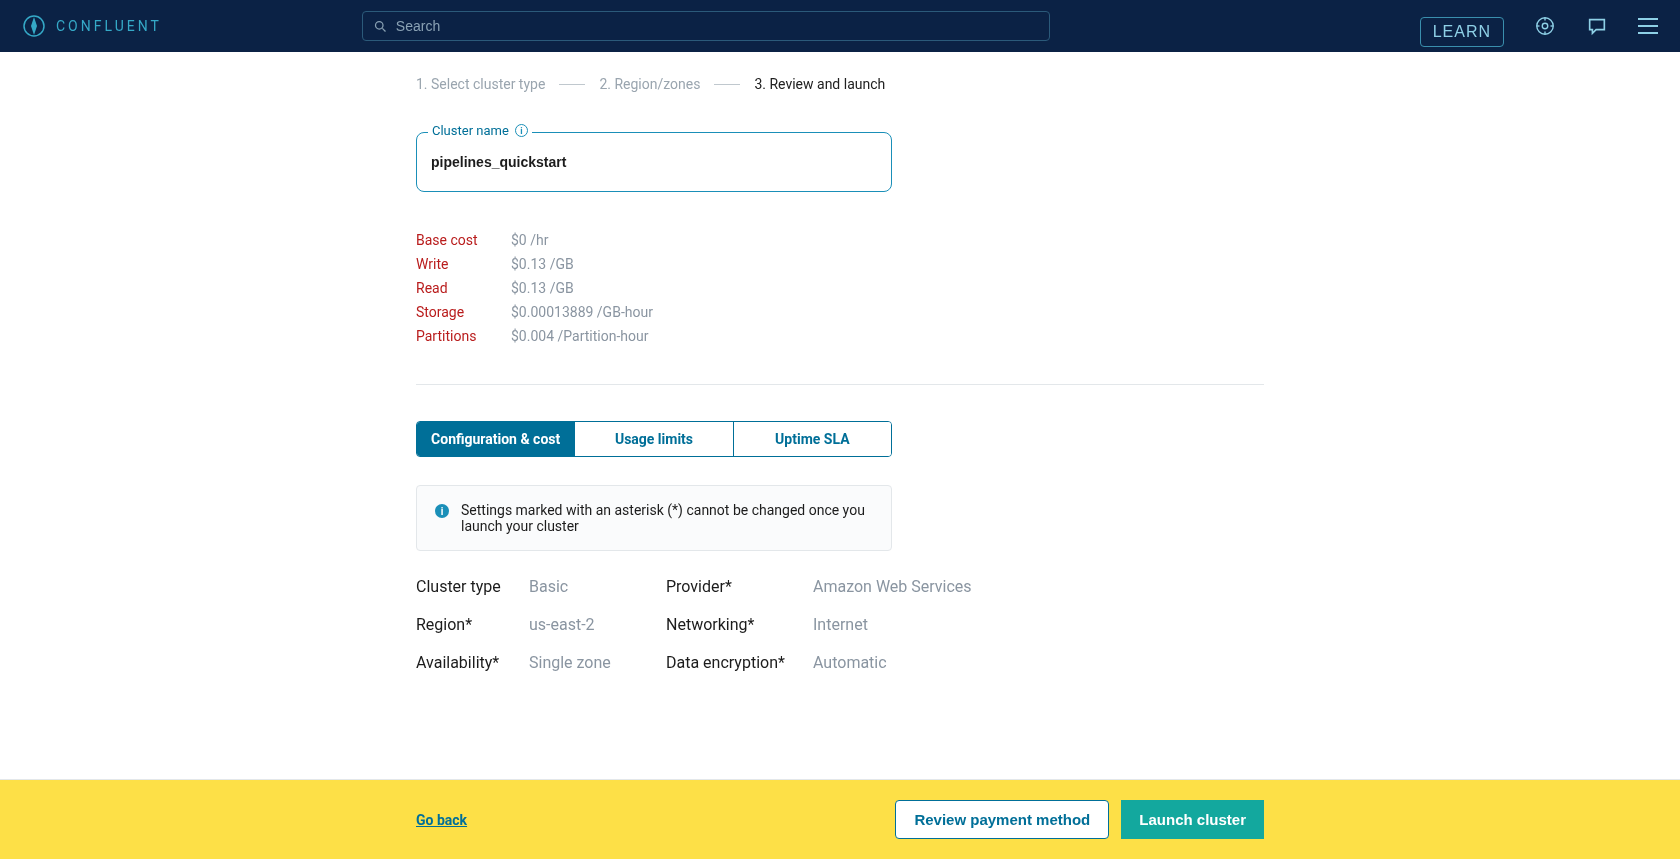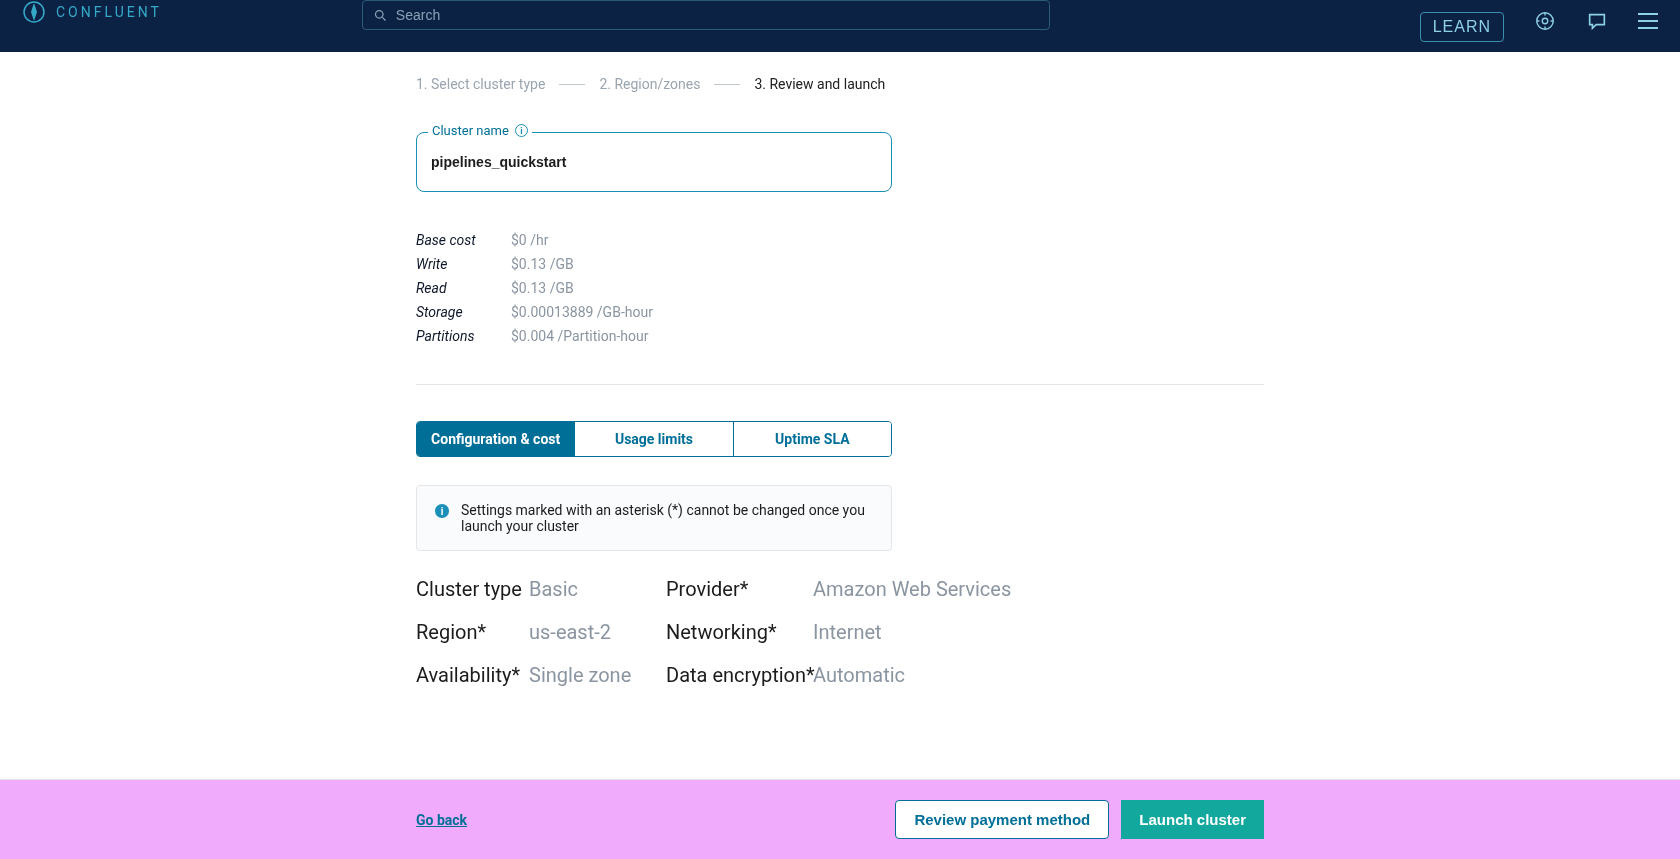--- a/index.html
+++ b/index.html
@@ -1,20 +1,20 @@
 <!DOCTYPE html>
 <html><head>
 <meta charset="utf-8">
 <style>
   * { box-sizing: border-box; margin: 0; padding: 0; }
   html, body { height: 100%; font-family: -apple-system, BlinkMacSystemFont, "Segoe UI", Roboto, Helvetica, Arial, sans-serif; background: #fff; color: #1c1c1c; }
   body { display: flex; flex-direction: column; }
 
   
-  .topnav { background: #0a2540; background: #0b2245; height: 52px; display: flex; align-items: flex-start; padding: 0 22px; gap: 20px; flex-shrink: 0; }
+  .topnav { background: #0a2540; background: #0b2245; height: 52px; display: flex; align-items: center; padding: 8px 22px; gap: 20px; flex-shrink: 0; }
   .brand { display: flex; align-items: center; gap: 10px; color: #2aa7c9; text-decoration: none; }
   .brand svg { display: block; }
   .brand-text { letter-spacing: 3px; font-size: 14px; font-weight: 400; color: #35a9c7; }
   .search-wrap { flex: 0 0 688px; margin-left: 180px; }
   .search { width: 100%; height: 30px; background: transparent; border: 1px solid #2b5a7a; border-radius: 4px; display: flex; align-items: center; padding: 0 10px; color: #7d9bb0; gap: 8px; }
   .search input { flex: 1; background: transparent; border: 0; outline: none; color: #c6d6e3; font-size: 14px; }
   .search input::placeholder { color: #8aa2b4; }
   .nav-right { margin-left: auto; display: flex; align-items: center; gap: 30px; }
   .learn-btn { border: 1px solid #3a8fad; color: #8ed0e6; background: transparent; padding: 5px 12px; font-size: 16px; letter-spacing: 1px; border-radius: 4px; cursor: pointer; margin-top: 12px; }
   .nav-icon { color: #8ed0e6; cursor: pointer; display: flex; }
@@ -34,42 +34,42 @@
 
   
   .field-wrap { position: relative; width: 476px; margin-bottom: 36px; }
   .field-label { position: absolute; top: -9px; left: 12px; background: #fff; padding: 0 4px; font-size: 13px; color: #006f98; display: flex; align-items: center; gap: 6px; }
   .field-label .info { width: 13px; height: 13px; border: 1.5px solid #1a8fb8; border-radius: 50%; display: inline-flex; align-items: center; justify-content: center; font-size: 9px; color: #1a8fb8; font-weight: 700; cursor: pointer; }
   .field-input { width: 100%; height: 60px; border: 1px solid #1a8fb8; border-radius: 8px; padding: 0 14px; font-size: 14px; font-weight: 600; color: #1c1c1c; outline: none; }
 
   
   .cost-table { width: 476px; border-collapse: collapse; font-size: 14px; margin-bottom: 36px; }
   .cost-table td { padding: 4px 0; }
-  .cost-table td.k { width: 95px; color: #0f172a; font-style: italic; }
+  .cost-table td.k { width: 95px; color: #b91c1c; }
   .cost-table td.v { color: #8a95a1; }
 
   hr.sep { border: 0; border-top: 1px solid #e3e7ea; margin-bottom: 36px; }
 
   
   .tabs { display: flex; width: 476px; border: 1px solid #006f98; border-radius: 4px; overflow: hidden; margin-bottom: 28px; }
   .tab { flex: 1; text-align: center; padding: 9px 8px; font-size: 14px; font-weight: 700; color: #006f98; background: #fff; cursor: pointer; }
   .tab + .tab { border-left: 1px solid #006f98; }
   .tab.active { background: #006f98; color: #fff; }
 
   h2.section-title { font-size: 18px; font-weight: 700; margin-bottom: 22px; }
 
   .notice { width: 476px; border: 1px solid #e3e7ea; border-radius: 4px; background: #fafbfc; padding: 16px 18px; display: flex; gap: 12px; font-size: 14px; color: #1c1c1c; margin-bottom: 26px; }
   .notice .nicon { width: 14px; height: 14px; border-radius: 50%; background: #1a8fb8; color: #fff; font-size: 10px; display: flex; align-items: center; justify-content: center; flex-shrink: 0; margin-top: 2px; font-weight: 700; }
 
-  .config-grid { display: grid; grid-template-columns: 94px 118px 128px 1fr; row-gap: 8px; column-gap: 8px; font-size: 20px; gap: 19px; }
+  .config-grid { display: grid; grid-template-columns: 94px 118px 128px 1fr; row-gap: 8px; column-gap: 8px; font-size: 16px; gap: 19px; }
   .config-grid .ck { color: #1c1c1c; white-space: nowrap; }
   .config-grid .cv { color: #8a95a1; }
 
   
-  .footer { border-top: 1px solid #e3e7ea; background: #f0abfc; padding: 20px 0; flex-shrink: 0; }
+  .footer { border-top: 1px solid #e3e7ea; background: #fde047; padding: 20px 0; flex-shrink: 0; }
   .footer-inner { width: 848px; margin: 0 auto; display: flex; align-items: center; }
   .go-back { color: #006f98; font-weight: 700; font-size: 14px; text-decoration: underline; cursor: pointer; }
   .footer-right { margin-left: auto; display: flex; gap: 12px; }
   .btn-outline { border: 1px solid #006f98; color: #006f98; background: #fff; padding: 10px 18px; font-size: 15px; font-weight: 700; border-radius: 4px; cursor: pointer; }
   .btn-primary { border: 0; background: #1aa39a; background: #13a89e; color: #fff; padding: 10px 18px; font-size: 15px; font-weight: 700; border-radius: 0; cursor: pointer; }
 </style>
 </head>
 <body>
 
 <div class="topnav">

